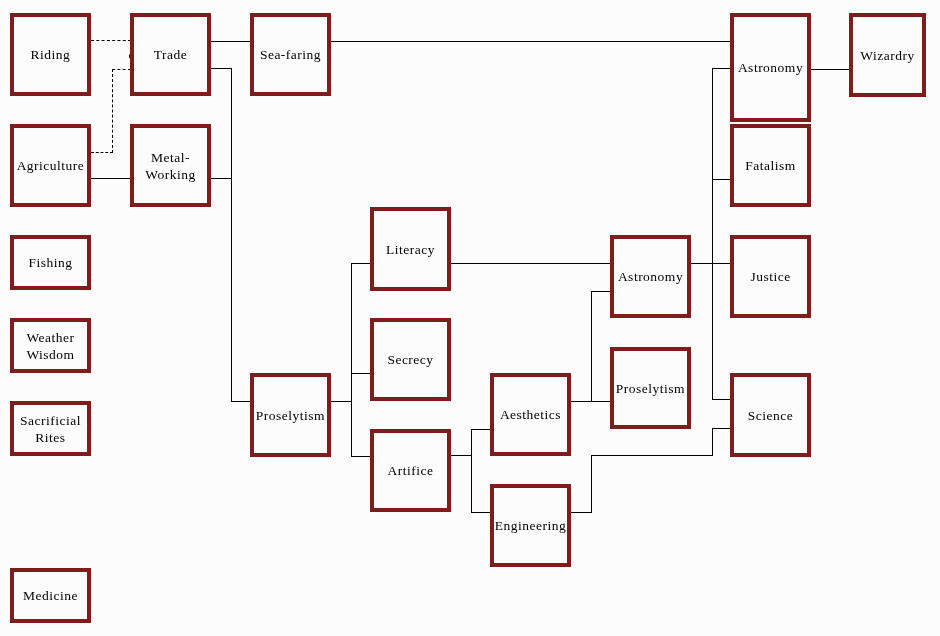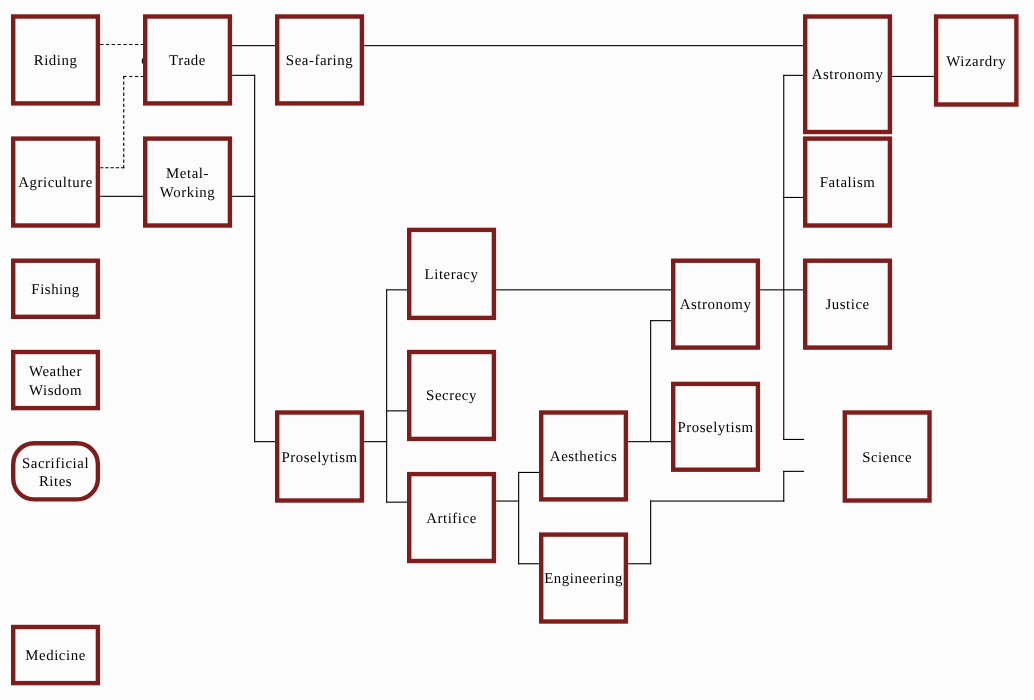--- a/index.html
+++ b/index.html
@@ -170,26 +170,26 @@
     <div class="node" style="left: 250px; top: 373px; width: 81px; height: 84px;">
       <div class="label">
         <div>Proselytism</div>
       </div>
     </div>
     <div class="node" style="left: 490px; top: 373px; width: 81px; height: 83px; align-items: center;">
       <div class="label">
         <div>Aesthetics</div>
       </div>
     </div>
-    <div class="node" style="left: 730px; top: 373px; width: 81px; height: 84px; margin-left: 36px;">
+    <div class="node" style="left: 730px; top: 373px; width: 81px; height: 84px;">
       <div class="label">
         <div>Science</div>
       </div>
     </div>
-    <div class="node" style="left: 10px; top: 401px; width: 81px; height: 55px; border-radius: 21px;">
+    <div class="node" style="left: 10px; top: 401px; width: 81px; height: 55px;">
       <div class="label">
         <div>Sacrificial</div>
         <div>Rites</div>
       </div>
     </div>
     <div class="node" style="left: 370px; top: 429px; width: 81px; height: 83px;">
       <div class="label">
         <div>Artifice</div>
       </div>
     </div>

